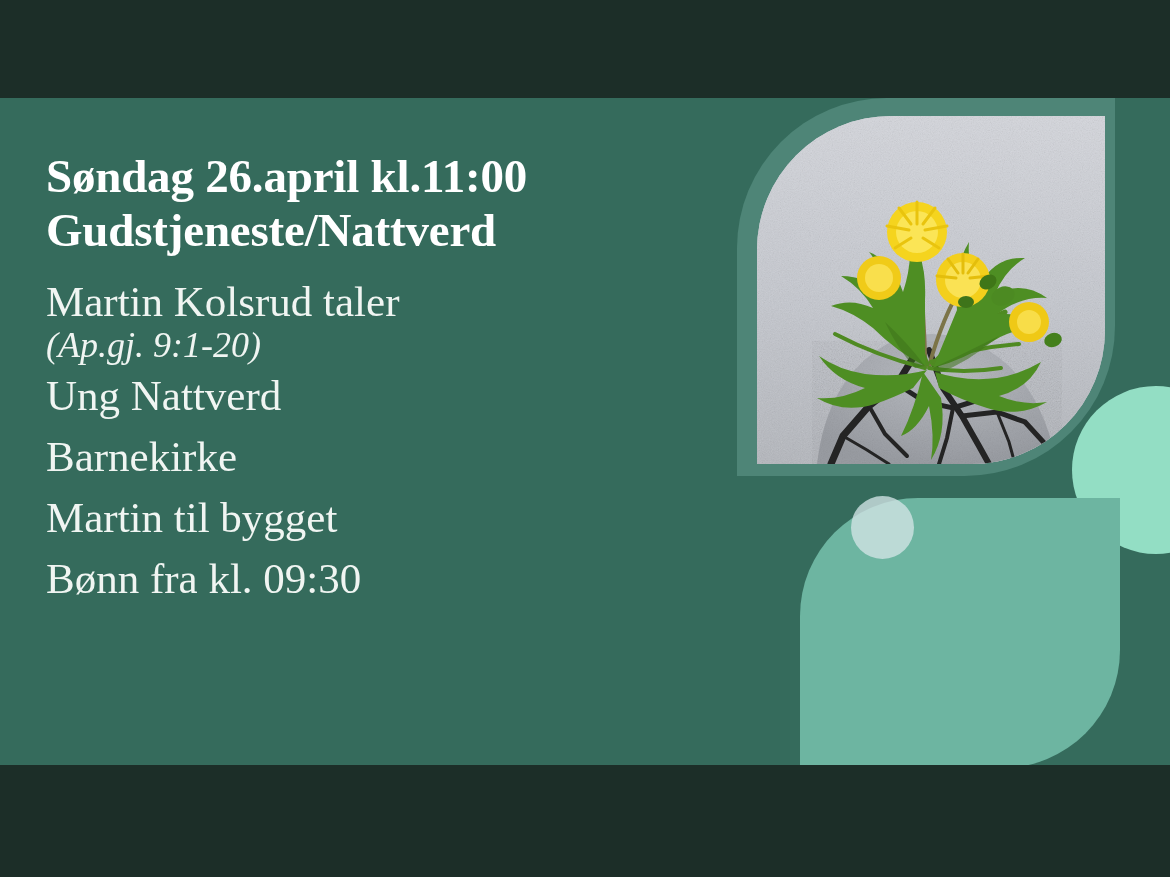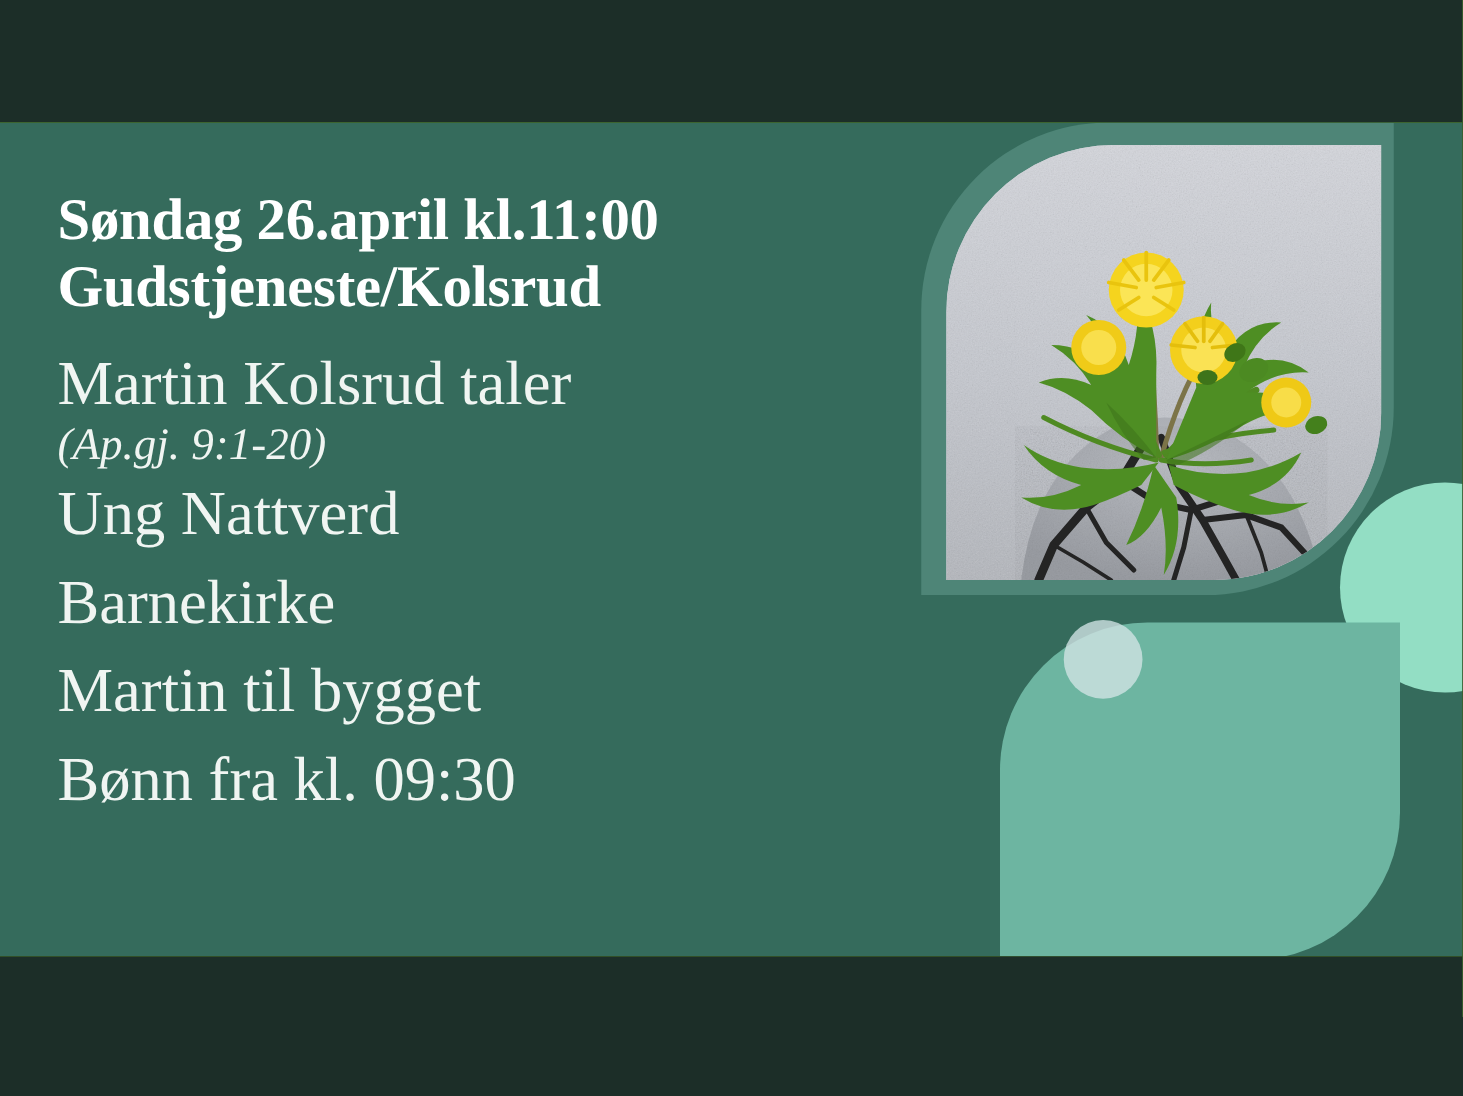--- a/index.html
+++ b/index.html
@@ -12,21 +12,21 @@
     width: 1170px;
     height: 877px;
     overflow: hidden;
     font-family: "Liberation Serif", "DejaVu Serif", serif;
   }
 
   #slide {
     position: relative;
     width: 1170px;
     height: 877px;
-    background: #84cc16;
+    background: #f9a8d4;
     overflow: hidden;
   }
 
   
   .letterbox {
     position: absolute;
     left: 0;
     width: 1170px;
     background: #1C2E28;
     z-index: 40;
@@ -124,21 +124,21 @@
   }
   #headline .hl-line { display: block; white-space: nowrap; }
 
   #agenda {
     list-style: none;
     margin: 0;
     padding: 0;
     color: #F0F5F2;
   }
   #agenda li {
-    font-size: 50px;
+    font-size: 43px;
     line-height: 1.42;
     white-space: nowrap;
   }
   #agenda li.italic {
     font-style: italic;
     font-size: 36px;
     line-height: 1.08;
     margin-top: -6px;
   }
 </style>
@@ -264,21 +264,21 @@
           <ellipse cx="296" cy="224" rx="9" ry="7" fill="#44801C" transform="rotate(-20 296 224)"></ellipse>
           <ellipse cx="209" cy="186" rx="8" ry="6" fill="#3E741A"></ellipse>
         </g>
       </svg>
     </div>
 
     <div id="text-col">
 
       <h1 id="headline">
         <span class="hl-line">Søndag 26.april kl.11:00</span>
-        <span class="hl-line">Gudstjeneste/Kolsrud</span>
+        <span class="hl-line">Gudstjeneste/Nattverd</span>
       </h1>
 
       <ul id="agenda">
         <li>Martin Kolsrud taler</li>
         <li class="italic">(Ap.gj. 9:1-20)</li>
         <li>Ung Nattverd</li>
         <li>Barnekirke</li>
         <li>Martin til bygget</li>
         <li>Bønn fra kl. 09:30</li>
       </ul>

